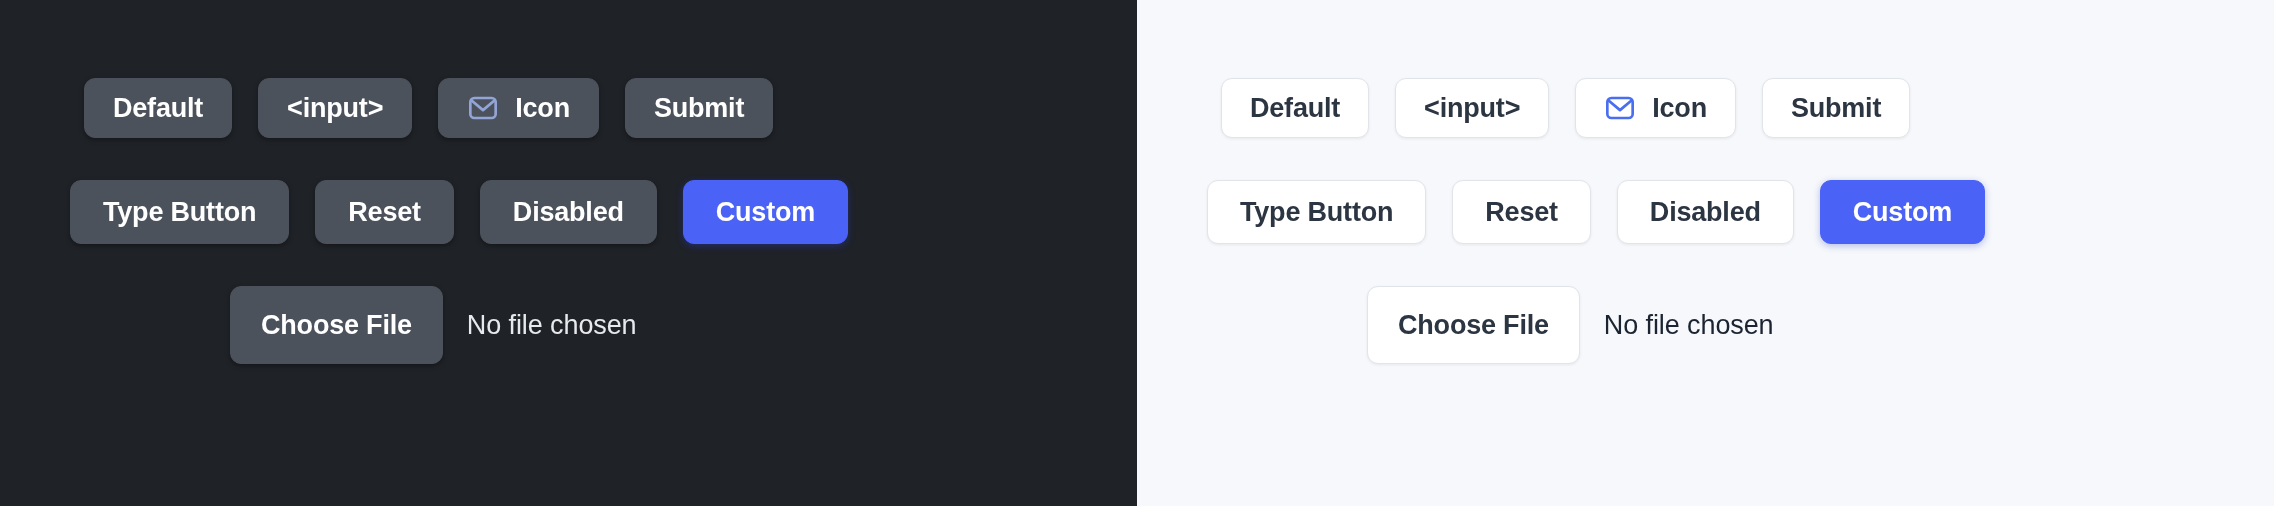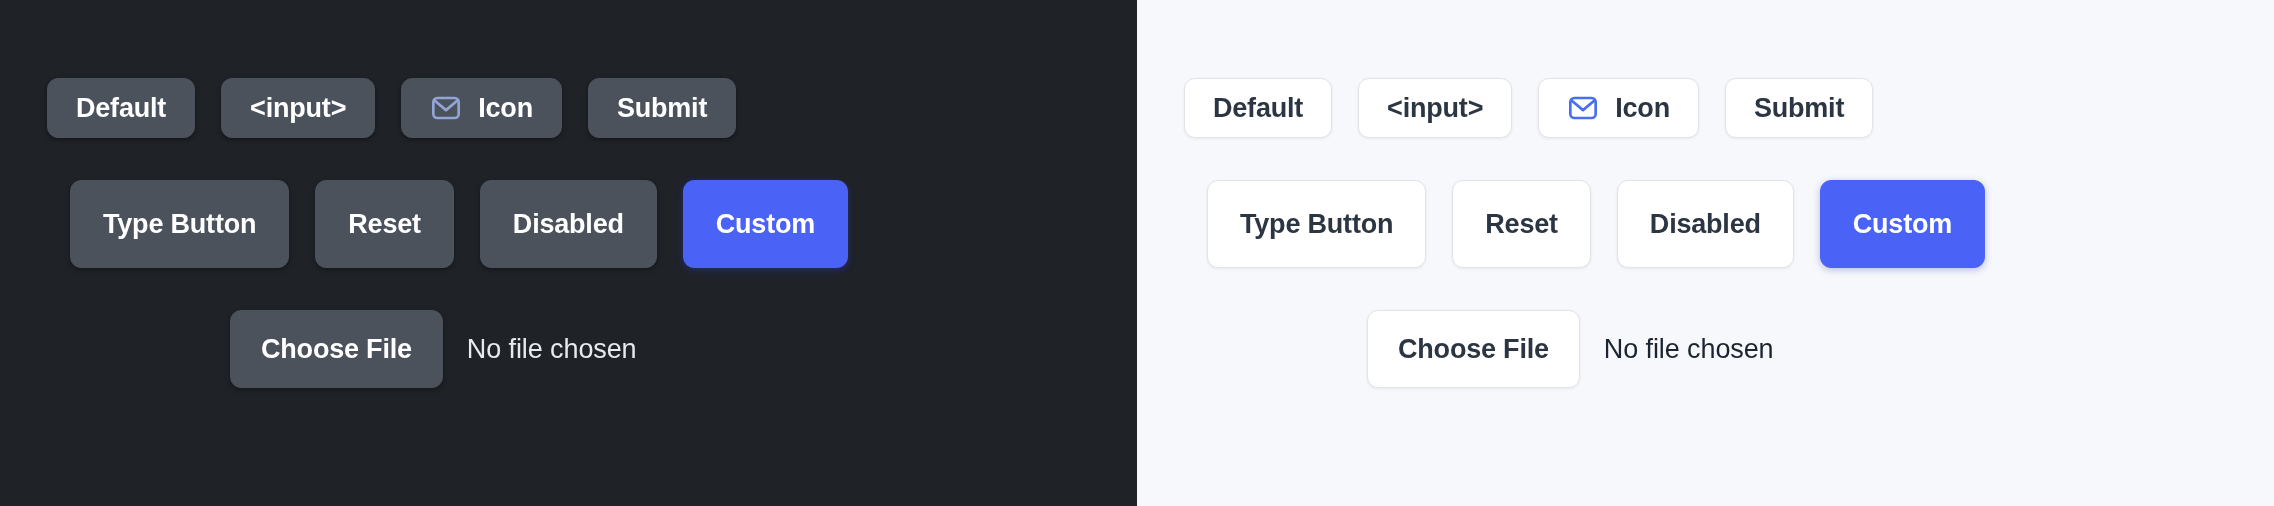--- a/index.html
+++ b/index.html
@@ -22,42 +22,42 @@
   }
   .panel-dark  { background: #1f2227; }
   .panel-light { background: #f6f8fb; }
 
   .btn-row {
     display: flex;
     align-items: flex-start;
     gap: 26px;
     width: 100%;
   }
-  .row-1 { padding-left: 47px; }
+  .row-1 { padding-left: 84px; }
   .row-2 { padding-left: 70px; margin-top: 42px; }
   .row-3 { padding-left: 230px; margin-top: 42px; align-items: center; gap: 0; }
 
   
   .btn {
     display: inline-flex;
     align-items: center;
     justify-content: center;
     gap: 16px;
     border-radius: 11px;
     font-weight: 700;
     font-size: 27px;
     line-height: 1;
     letter-spacing: -0.2px;
     white-space: nowrap;
     cursor: pointer;
     border: 1px solid transparent;
     padding: 0 28px;
     height: 60px;
   }
-  .btn.tall  { height: 88px; padding: 0 32px; }
+  .btn.tall  { height: 64px; padding: 0 32px; }
   .btn.file  { height: 78px; padding: 0 30px; }
 
   
   .panel-dark .btn {
     background: #4c525b;
     color: #ffffff;
     border-color: #4c525b;
     box-shadow: 0 2px 5px rgba(0,0,0,0.35);
   }
   .panel-dark .btn.accent {

